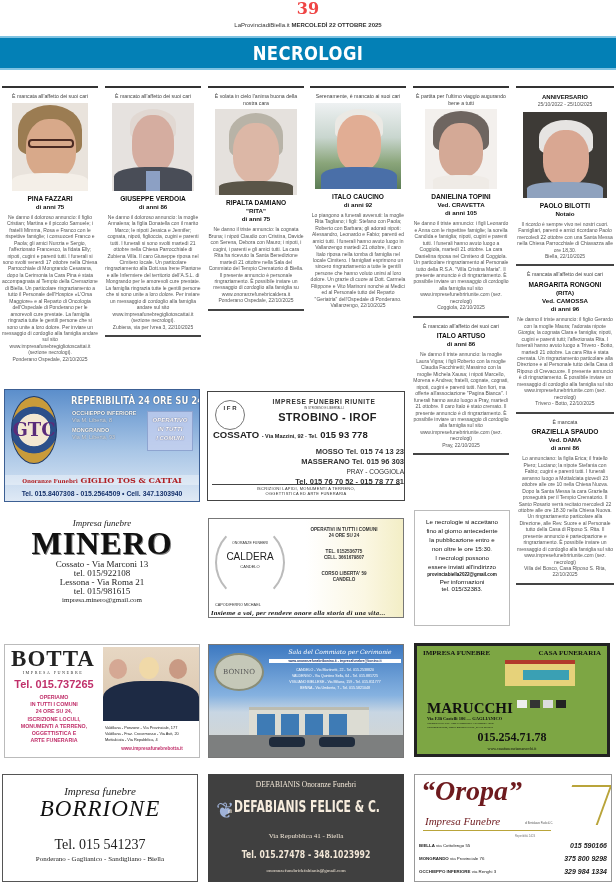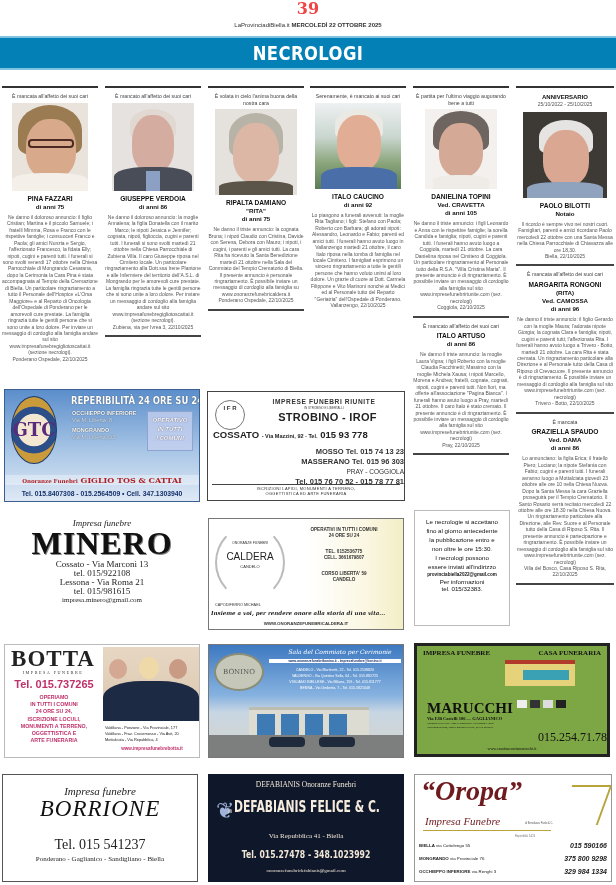--- a/index.html
+++ b/index.html
@@ -68,21 +68,21 @@
 
   
   .ad-botta { background:#fff; border:1px solid #bbb; }
   
   .ad-bonino { background: linear-gradient(180deg,#3d79c1 0%, #86b2e0 45%, #c8d6e3 60%, #d7d5cc 100%); border:1px solid #777; }
   
   .ad-marucchi { background:#7da644; border: 3px solid #222; }
   
   .ad-borrione { background:#fff; border:1px solid #555; }
   
-  .ad-defab { background:#0f172a; }
+  .ad-defab { background:#404040; }
   
   .ad-oropa { background:#fff; border: 1px solid #999; }
 </style>
 </head>
 <body>
 
 <div class="masthead">
   <div class="page-num">39</div>
   <div class="dateline">
     <span>LaProvinciadiBiella.it</span>
@@ -271,21 +271,21 @@
   <div class="lserif" style="font-weight:bold;font-size:32px;line-height:30px;letter-spacing:1px;color:#111;text-shadow:1px 1px 0 #888;">MINERO</div>
   <div class="lserif" style="font-size:9px;line-height:9px;color:#222;margin-top:2px;">
     <div>Cossato - Via Marconi 13</div>
     <div>tel. 015/922108</div>
     <div>Lessona - Via Roma 21</div>
     <div>tel. 015/981615</div>
   </div>
   <div class="lserif" style="font-size:7px;color:#222;">impresa.minero@gmail.com</div>
 </div>
 
-<div class="ad ad-caldera" style="left:208px;top:518px;width:196px;height:112px;">
+<div class="ad ad-caldera" style="left:208px;top:518px;width:196px;height:100px;">
   <div style="position:absolute;left:6px;top:6px;width:70px;height:75px;border:2px solid transparent;border-left-color:#bbb;border-right-color:#bbb;border-radius:50%;"></div>
   <div style="position:absolute;left:6px;top:22px;width:70px;text-align:center;font-size:3.5px;color:#333;">ONORANZE FUNEBRI</div>
   <div style="position:absolute;left:6px;top:32px;width:70px;text-align:center;font-size:10px;color:#222;">CALDERA</div>
   <div style="position:absolute;left:6px;top:45px;width:70px;text-align:center;font-size:4px;color:#333;">CANDELO</div>
   <div style="position:absolute;left:6px;top:84px;font-size:3.8px;color:#333;">CAPODIFERRO MICHAEL</div>
   <div style="position:absolute;left:80px;right:4px;top:8px;text-align:center;font-weight:bold;font-size:4.6px;line-height:6px;color:#333;">
     <div>OPERATIVI IN TUTTI I COMUNI</div>
     <div>24 ORE SU 24</div>
   </div>
   <div style="position:absolute;left:80px;right:4px;top:30px;text-align:center;font-weight:bold;font-size:4.6px;line-height:6px;color:#333;">
@@ -368,21 +368,21 @@
   <div style="position:absolute;left:88px;top:14px;width:70px;height:26px;background:#e6d27a;border-top:4px solid #b23a2b;">
     <div style="position:absolute;left:18px;top:6px;width:46px;height:10px;background:#3aa0b4;"></div>
   </div>
   <div style="position:absolute;left:100px;top:48px;width:60px;height:10px;">
     <span style="display:inline-block;width:10px;height:8px;background:#eee;margin-right:3px;"></span><span style="display:inline-block;width:10px;height:8px;background:#333;margin-right:3px;"></span><span style="display:inline-block;width:10px;height:8px;background:#ddd;margin-right:3px;"></span><span style="display:inline-block;width:10px;height:8px;background:#222;"></span>
   </div>
   <div class="lserif" style="position:absolute;left:10px;top:54px;font-weight:bold;font-size:15px;color:#111;">MARUCCHI</div>
   <div class="lserif" style="position:absolute;left:10px;top:70px;font-size:4.5px;color:#111;font-weight:bold;">Via F.lli Castelli 186 — GAGLIANICO</div>
   <div class="lserif" style="position:absolute;left:10px;top:76px;font-size:2.6px;color:#111;">Disponibilità sei sedi | Camere comprensive vari comuni e locali</div>
   <div class="lserif" style="position:absolute;left:10px;top:80px;font-size:2.6px;color:#111;">Parcheggio gratuito, camere mortuarie private, ove tra parentesi</div>
-  <div class="lserif" style="position:absolute;left:0;right:0;top:84px;text-align:right;font-weight:normal;font-size:12px;color:#111;">015.254.71.78</div>
+  <div class="lserif" style="position:absolute;left:0;right:0;top:84px;text-align:center;font-weight:bold;font-size:12px;color:#111;">015.254.71.78</div>
   <div class="lserif" style="position:absolute;left:0;right:0;top:100px;text-align:center;font-size:4px;color:#111;">www.casafunerariamarucchi.it</div>
 </div>
 
 <div class="ad ad-borrione" style="left:2px;top:774px;width:196px;height:108px;text-align:center;">
   <div class="lserif" style="font-style:italic;font-size:11px;margin-top:10px;color:#222;">Impresa funebre</div>
   <div class="lserif" style="font-style:italic;font-size:23px;line-height:24px;letter-spacing:1px;color:#111;">BORRIONE</div>
   <div class="lserif" style="font-size:14px;margin-top:16px;color:#222;">Tel. 015 541237</div>
   <div class="lserif" style="font-size:7px;margin-top:2px;color:#222;">Ponderano - Gaglianico - Sandigliano - Biella</div>
 </div>
 

